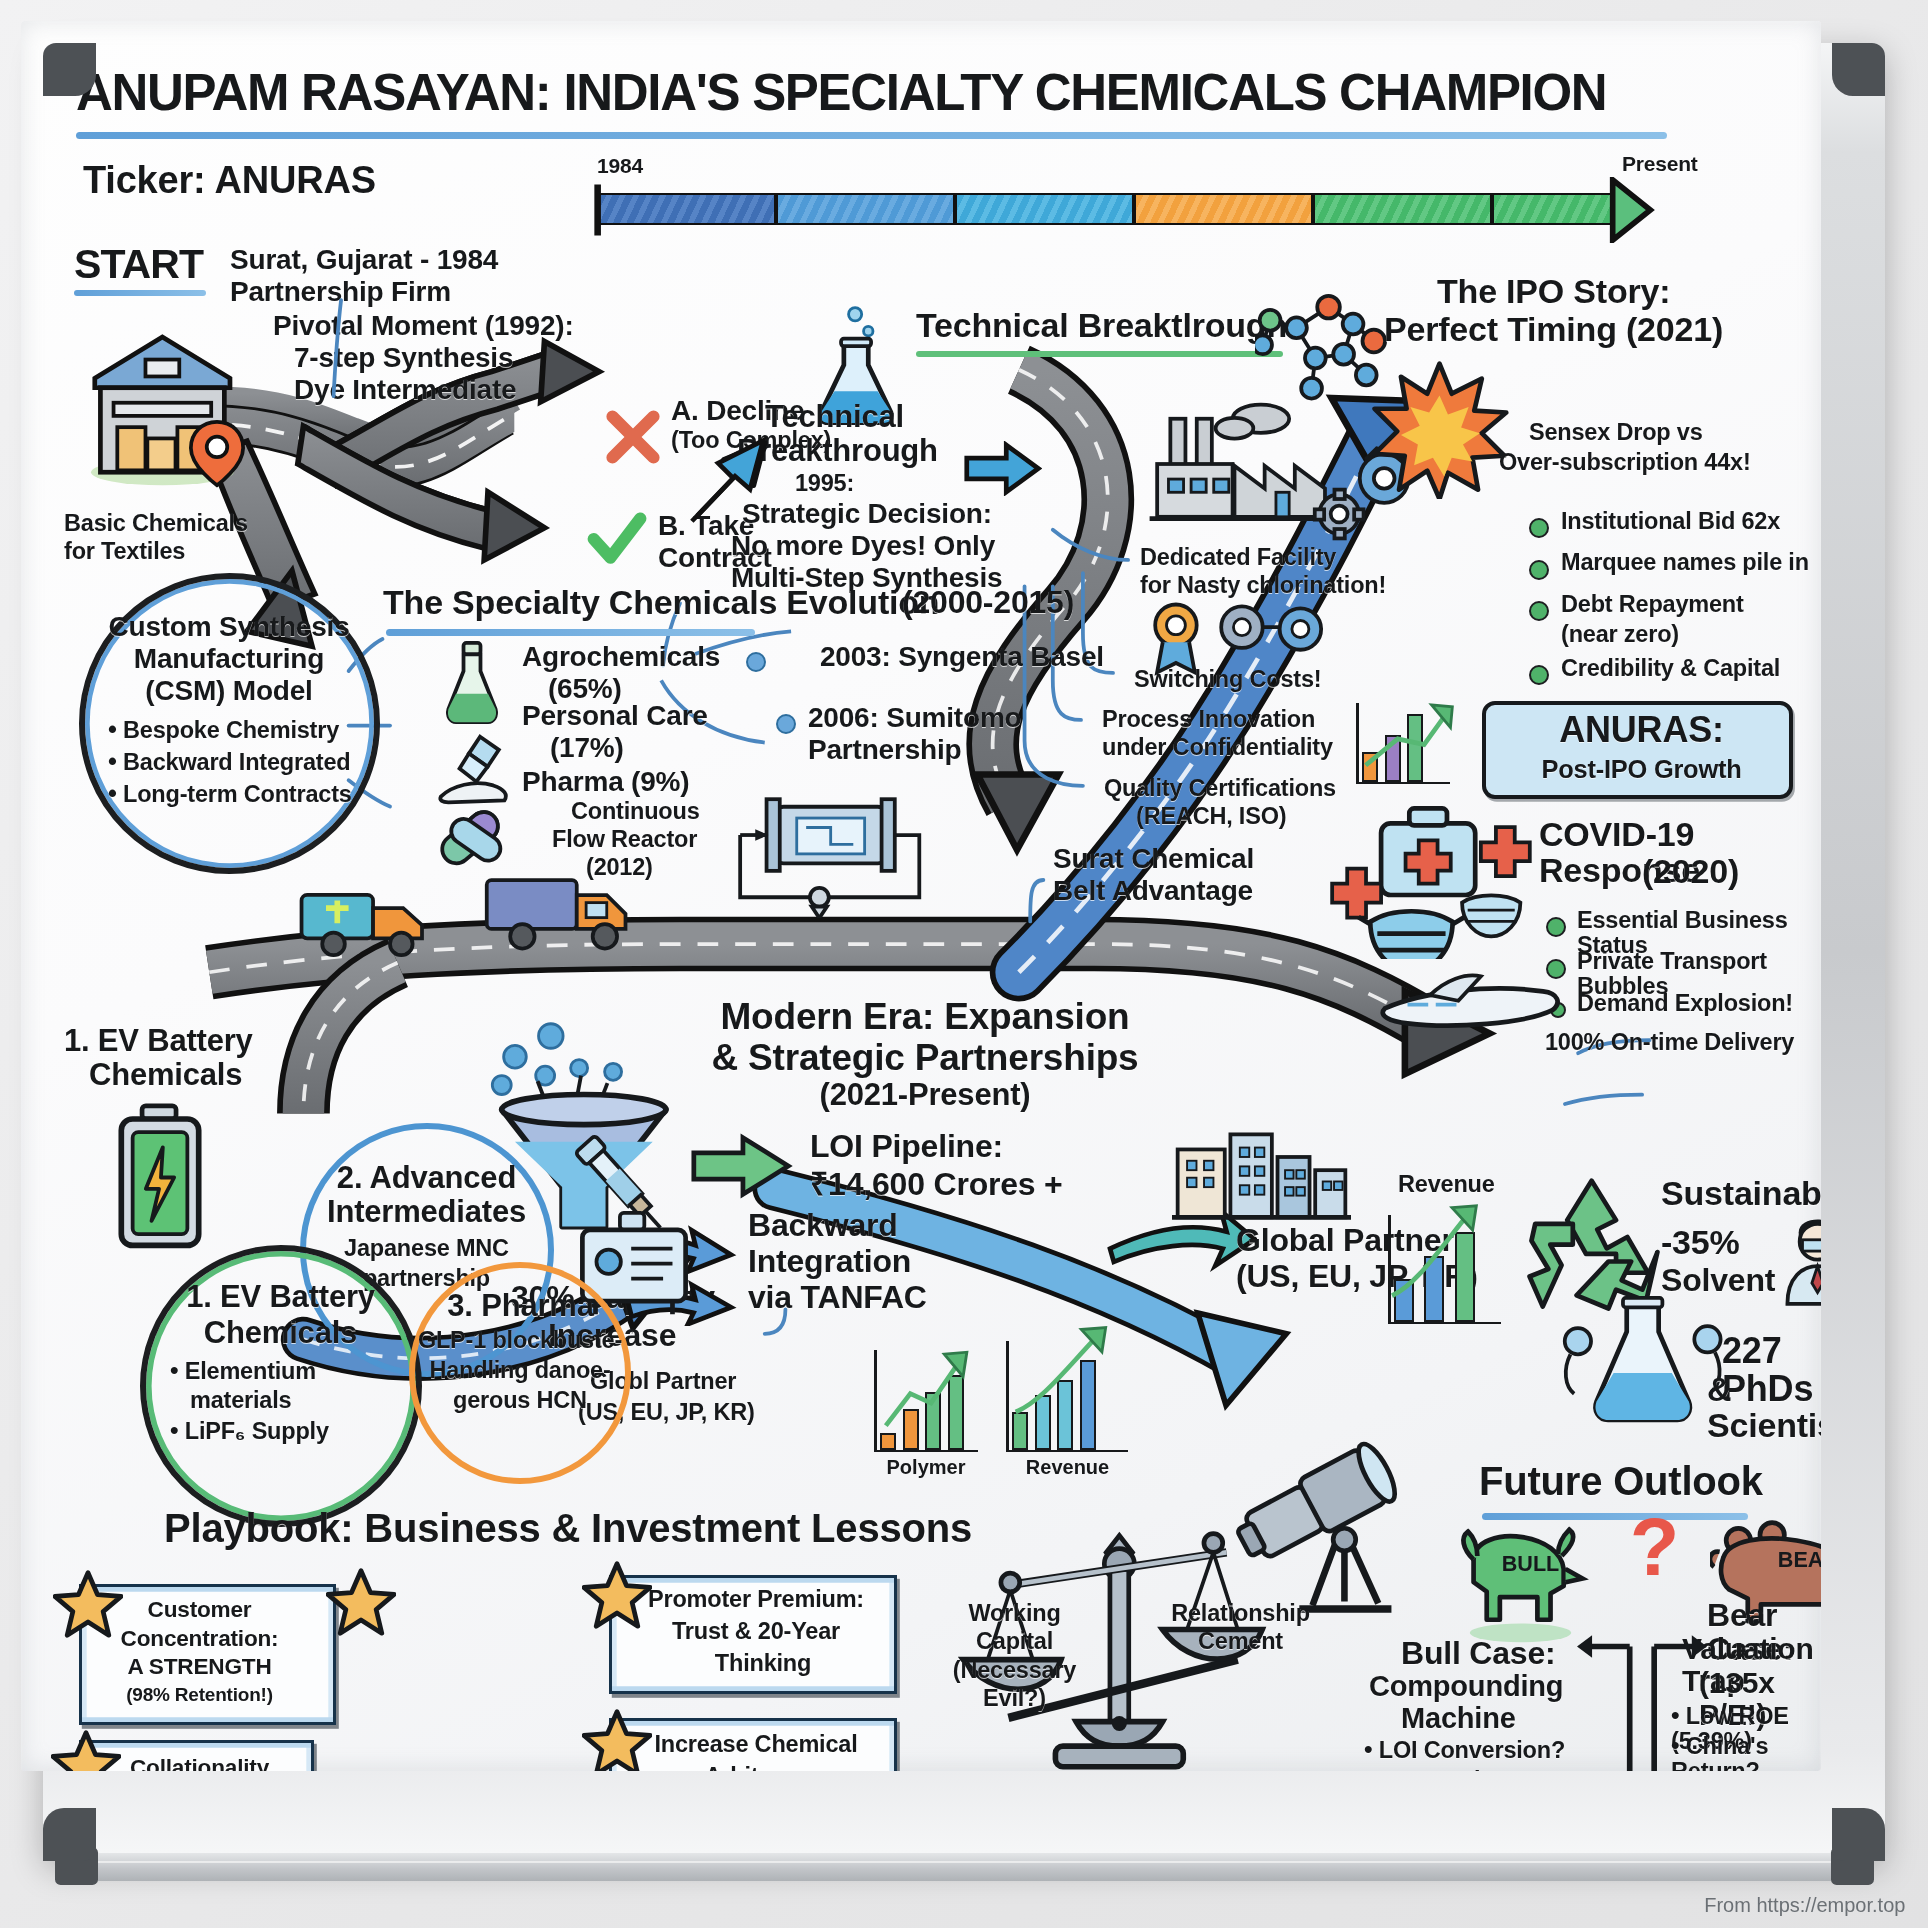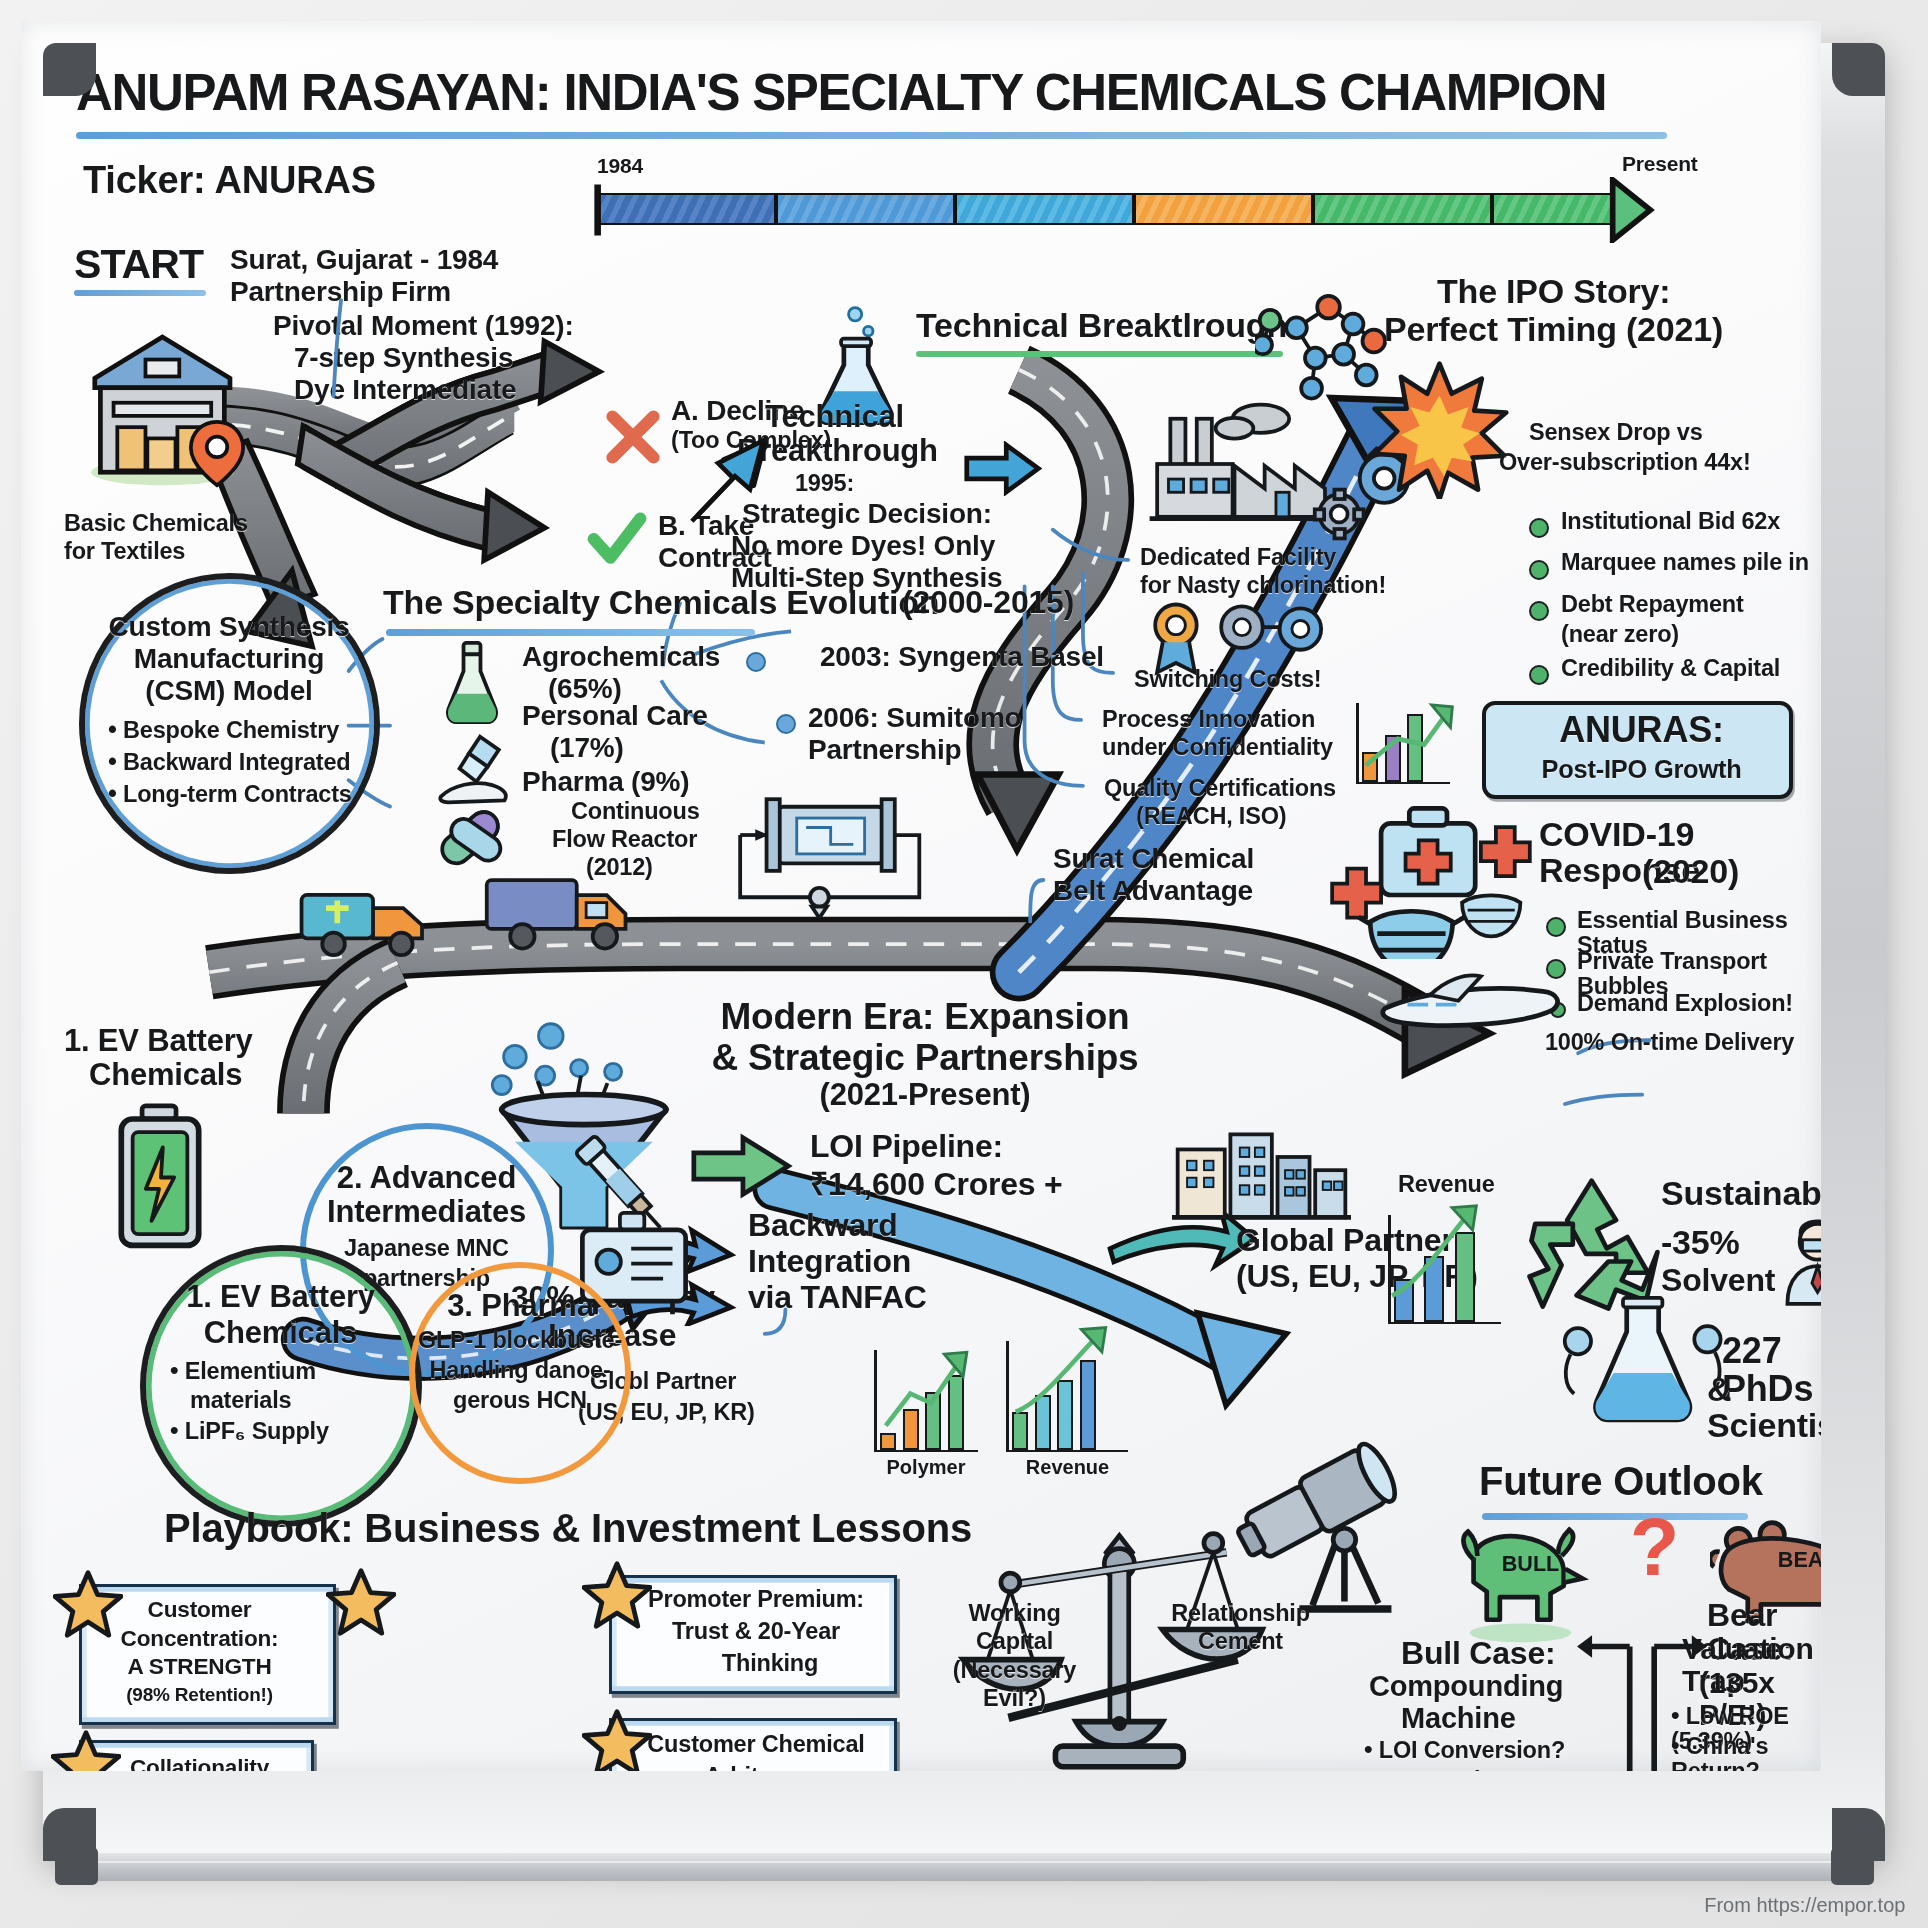--- a/index.html
+++ b/index.html
@@ -842,28 +842,28 @@
       <path d="M37,4 L47,27 L72,29 L53,45 L59,70 L37,56 L15,70 L21,45 L2,29 L27,27 Z" fill="#f3bc5e" stroke="#16191c" stroke-width="5" stroke-linejoin="round"></path>
     </svg>
 
     <svg style="position:absolute;left:305px;top:1546px;" width="70" height="70" viewBox="0 0 74 74">
       <path d="M37,4 L47,27 L72,29 L53,45 L59,70 L37,56 L15,70 L21,45 L2,29 L27,27 Z" fill="#f3bc5e" stroke="#16191c" stroke-width="5" stroke-linejoin="round"></path>
     </svg>
 
     <div class="box" style="left:588px;top:1554px;width:288px;height:119px;">
       <div class="t ctr b1" style="left:0;top:9.4px;width:288px;font-size:23.5px;">Promoter Premium:</div>
       <div class="t ctr b1" style="left:0;top:41px;width:288px;font-size:23.5px;">Trust &amp; 20-Year</div>
-      <div class="t ctr b1" style="left:8px;top:73px;width:300px;font-size:23.5px;">Thinking</div>
+      <div class="t ctr b1" style="left:1px;top:73px;width:300px;font-size:23.5px;">Thinking</div>
     </div>
     <svg style="position:absolute;left:561px;top:1539px;" width="70" height="70" viewBox="0 0 74 74">
       <path d="M37,4 L47,27 L72,29 L53,45 L59,70 L37,56 L15,70 L21,45 L2,29 L27,27 Z" fill="#f3bc5e" stroke="#16191c" stroke-width="5" stroke-linejoin="round"></path>
     </svg>
 
     <div class="box" style="left:588px;top:1697px;width:288px;height:122px;">
-      <div class="t ctr b1" style="left:0;top:11.3px;width:288px;font-size:23.5px;">Customer Chemical</div>
+      <div class="t ctr b1" style="left:0;top:11.3px;width:288px;font-size:23.5px;">Increase Chemical</div>
       <div class="t ctr b1" style="left:0;top:43px;width:288px;font-size:23.5px;">Arbitrage</div>
 
     </div>
     <svg style="position:absolute;left:561px;top:1687px;" width="70" height="70" viewBox="0 0 74 74">
       <path d="M37,4 L47,27 L72,29 L53,45 L59,70 L37,56 L15,70 L21,45 L2,29 L27,27 Z" fill="#f3bc5e" stroke="#16191c" stroke-width="5" stroke-linejoin="round"></path>
     </svg>
 
   </div>
 
   <div class="tray"></div>

